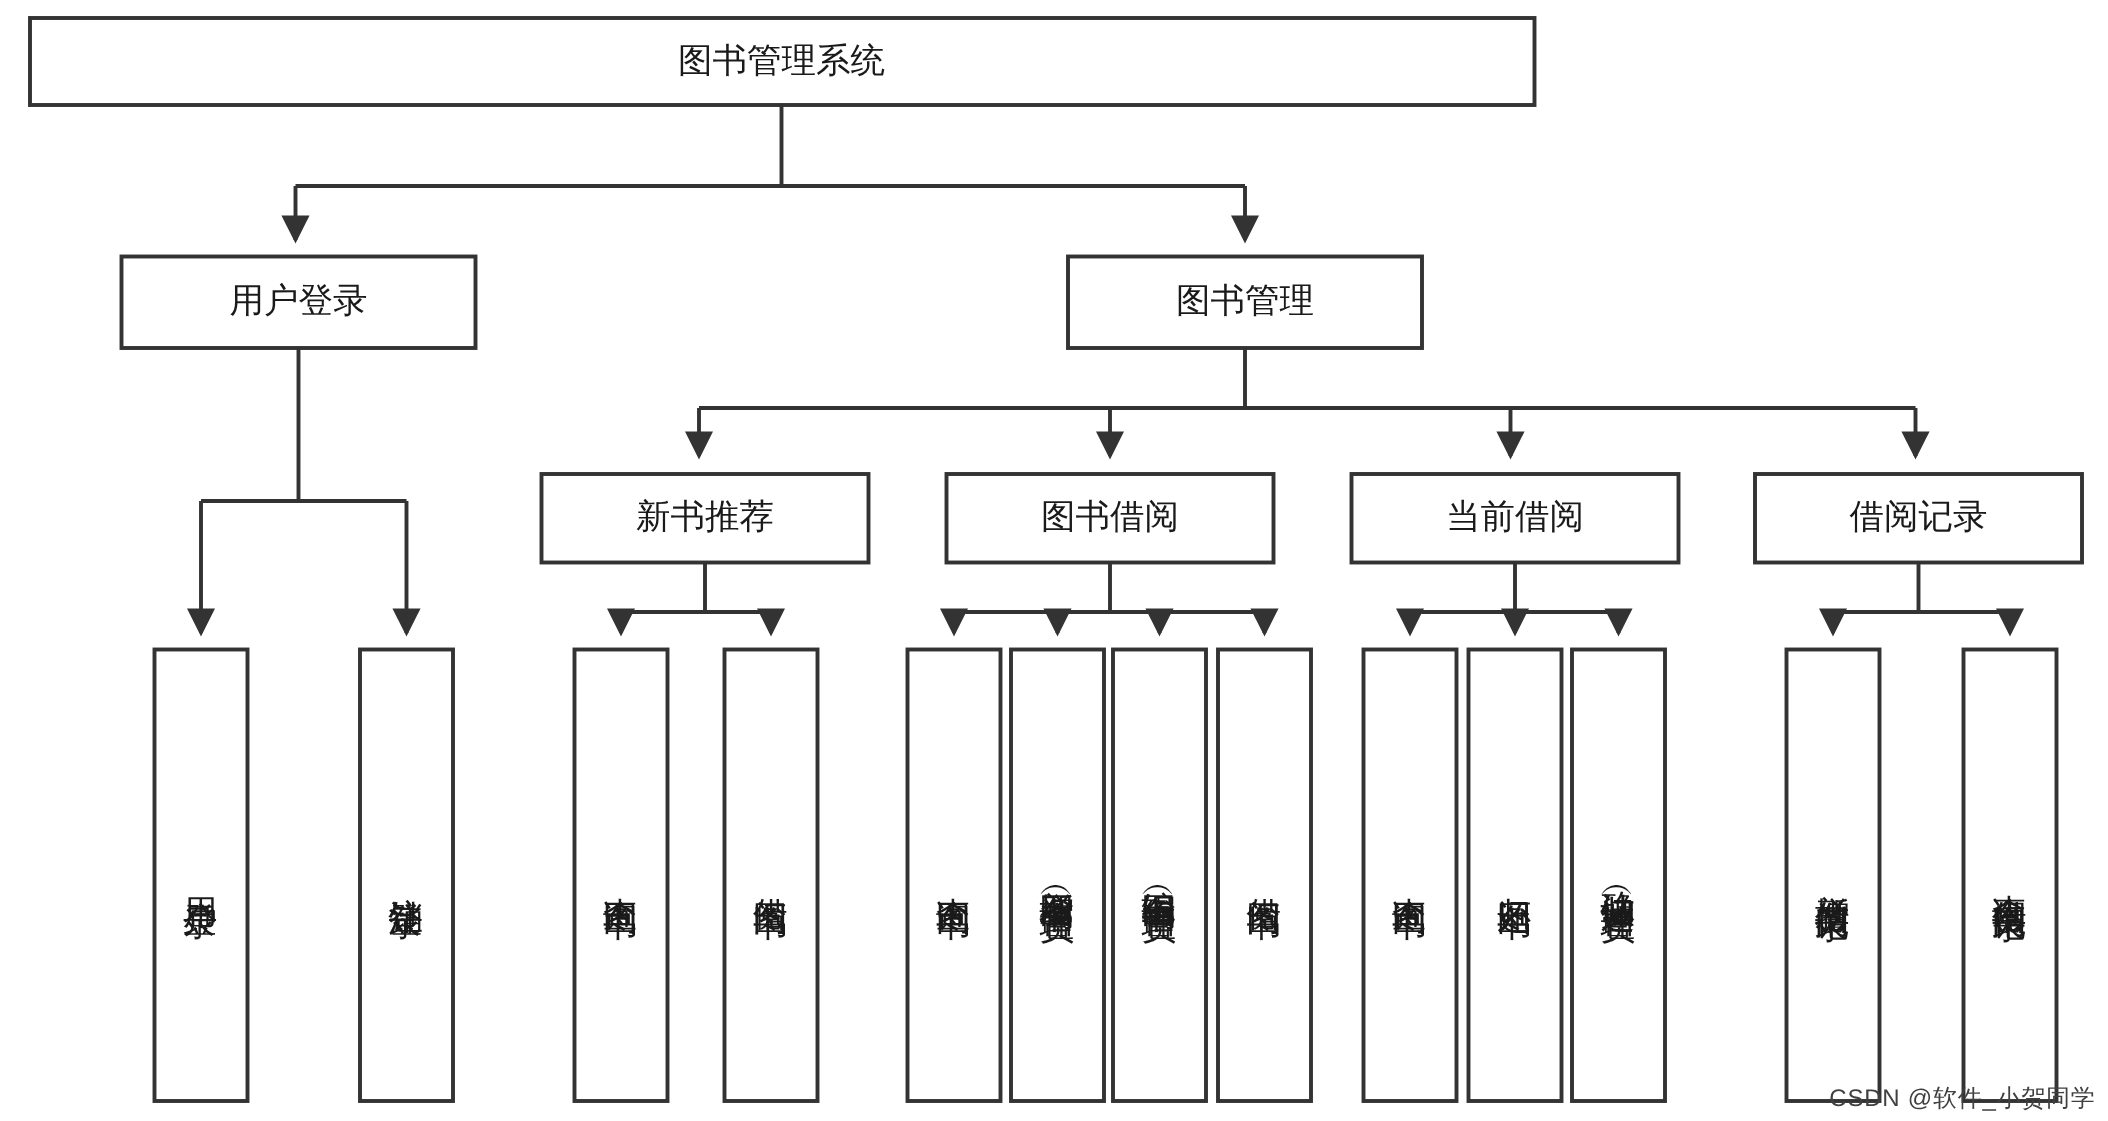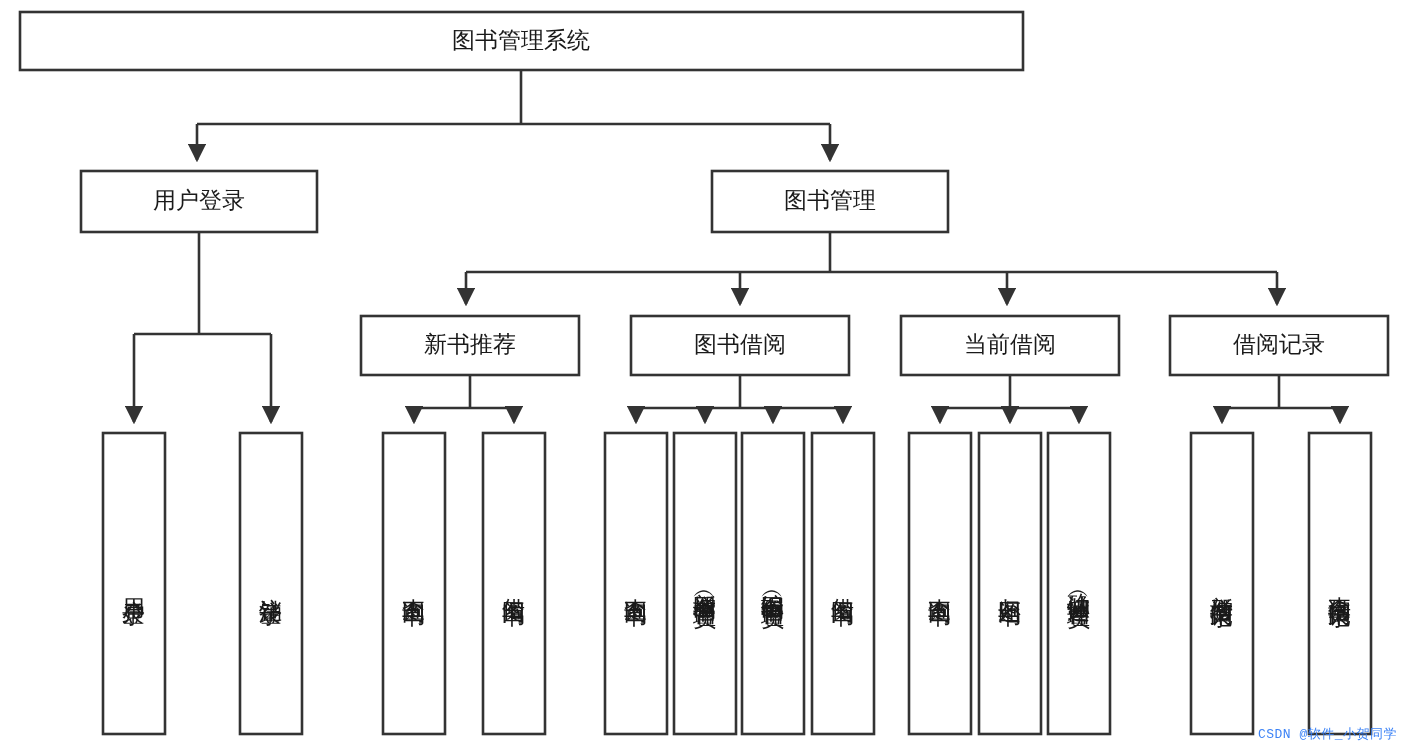--- a/index.html
+++ b/index.html
@@ -59,23 +59,23 @@
     fill: none;
   }
   .arrow-head {
     fill: #333333;
     stroke: none;
   }
   .watermark {
     position: absolute;
     right: 8px;
     bottom: 4px;
-    font-family: Liberation Mono, monospace;
-    font-size: 13px;
-    color: #3b82f6;
+    font-family: Liberation Sans, sans-serif;
+    font-size: 16px;
+    color: #404040;
     white-space: nowrap;
     letter-spacing: 0.5px;
   }
 </style>
 </head>
 <body>
 
 <div id="chart-root">
 
   <svg width="1405" height="747" viewBox="0 0 1405 747">

